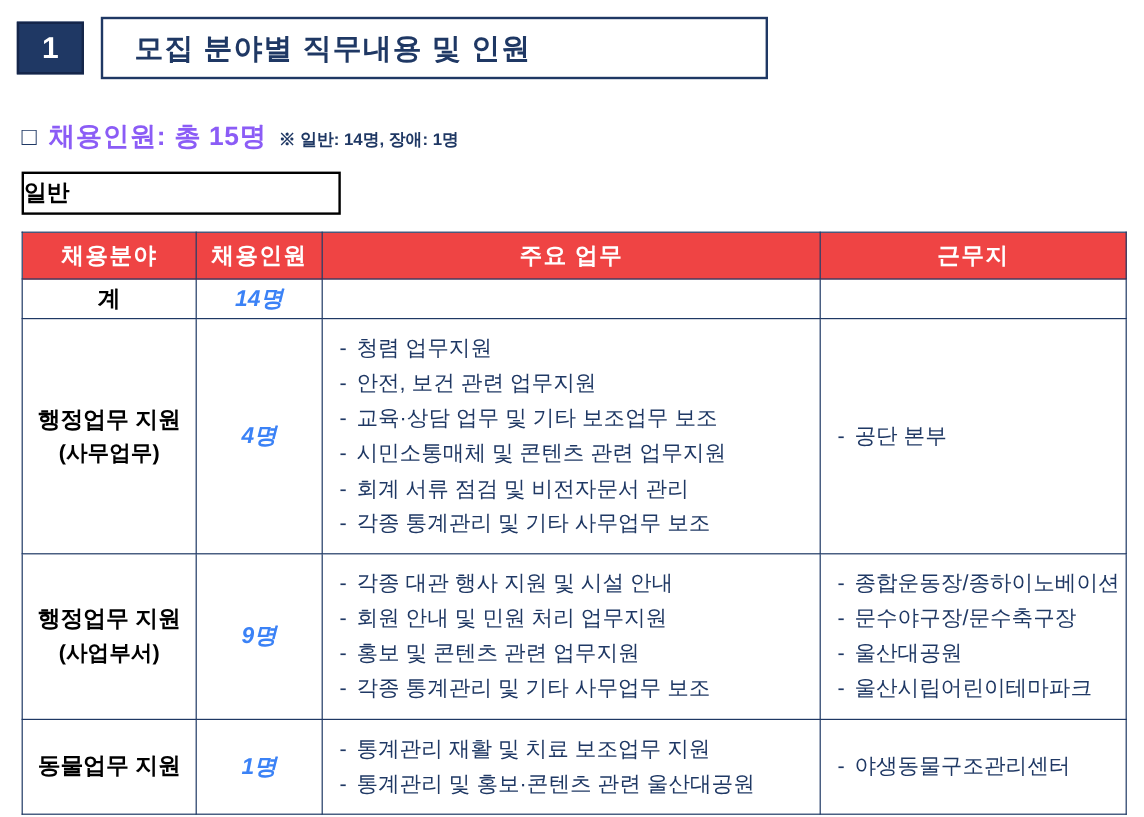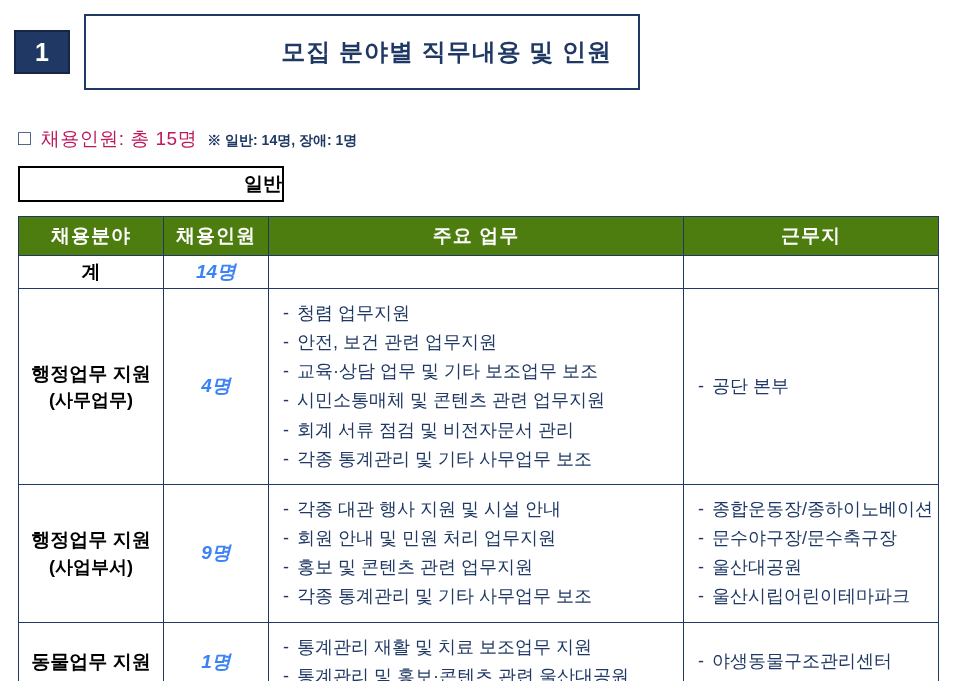--- a/index.html
+++ b/index.html
@@ -42,22 +42,22 @@
     justify-content: center;
     letter-spacing: 0;
   }
   .section-title-box {
     height: 40px;
     min-width: 500px;
     border: 2px solid #1f3864;
     background: #ffffff;
     display: flex;
     align-items: center;
-    justify-content: flex-end;
-    padding: 16px 26px;
+    justify-content: flex-start;
+    padding: 4px 26px;
   }
   .section-title-text {
     font-size: 24px;
     font-weight: bold;
     color: #1f3864;
     letter-spacing: 1px;
   }
 
   
   .subtitle-row {
@@ -67,43 +67,43 @@
     margin-top: 26px;
     margin-left: 4px;
   }
   .square-bullet {
     font-size: 21px;
     color: #1f3864;
     font-weight: bold;
     line-height: 1;
   }
   .subtitle-text {
-    font-size: 19px;
-    font-weight: normal;
-    color: #be185d;
+    font-size: 22px;
+    font-weight: bold;
+    color: #8b5cf6;
     letter-spacing: 0.5px;
   }
   .subtitle-note {
     font-size: 14px;
     color: #1f3864;
     font-weight: bold;
     letter-spacing: 0;
     margin-top: 16px;
   }
 
   
   .tag-box {
     margin-top: 14px;
     margin-left: 4px;
     width: 262px;
     height: 32px;
     border: 2px solid #000000;
     display: flex;
     align-items: center;
-    justify-content: flex-end;
+    justify-content: flex-start;
     background: #ffffff;
   }
   .tag-text {
     font-size: 19px;
     font-weight: bold;
     color: #000000;
   }
 
   
   table.main-table {
@@ -112,21 +112,21 @@
     border-collapse: collapse;
     width: 920px;
     table-layout: fixed;
   }
   table.main-table th,
   table.main-table td {
     border: 1px solid #1f3864;
     padding: 0;
   }
   thead th {
-    background: #4d7c0f;
+    background: #ef4444;
     color: #ffffff;
     font-size: 19px;
     font-weight: bold;
     height: 38px;
     text-align: center;
     letter-spacing: 1px;
     margin-top: 25px;
   }
   td.center {
     text-align: center;

